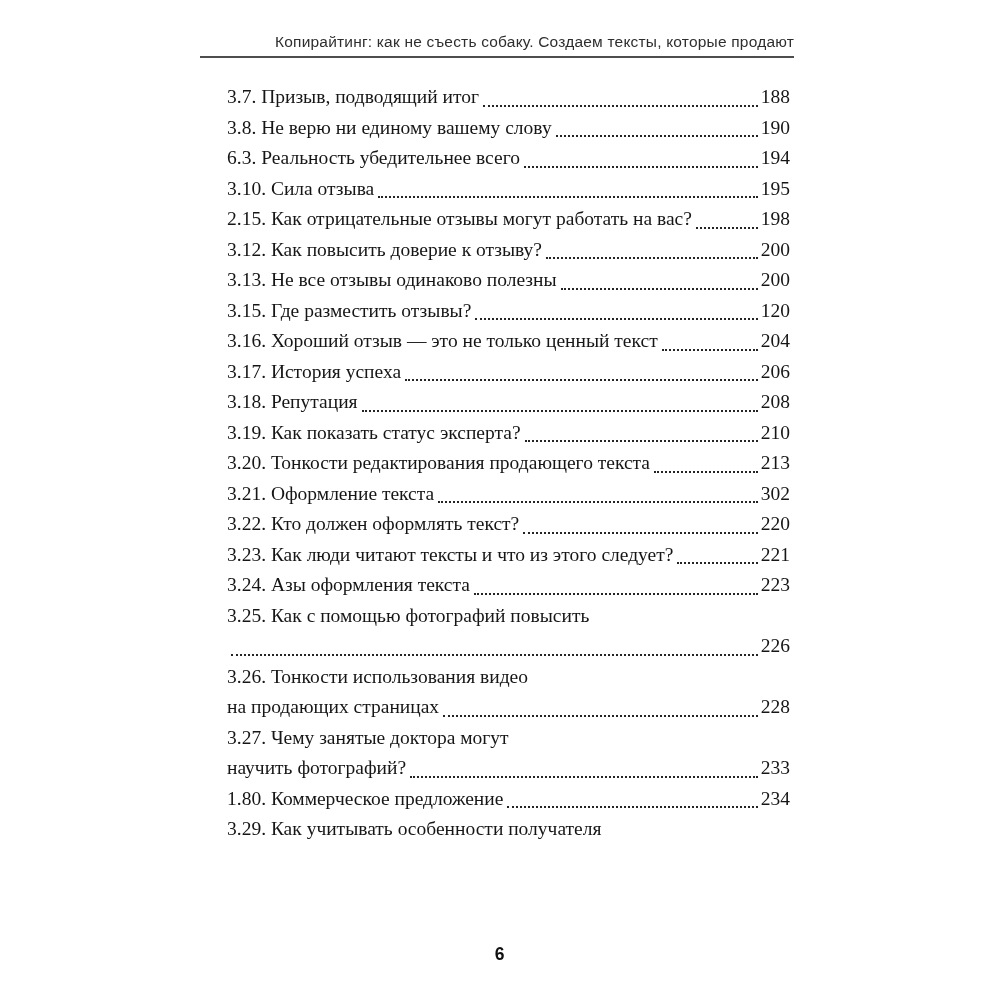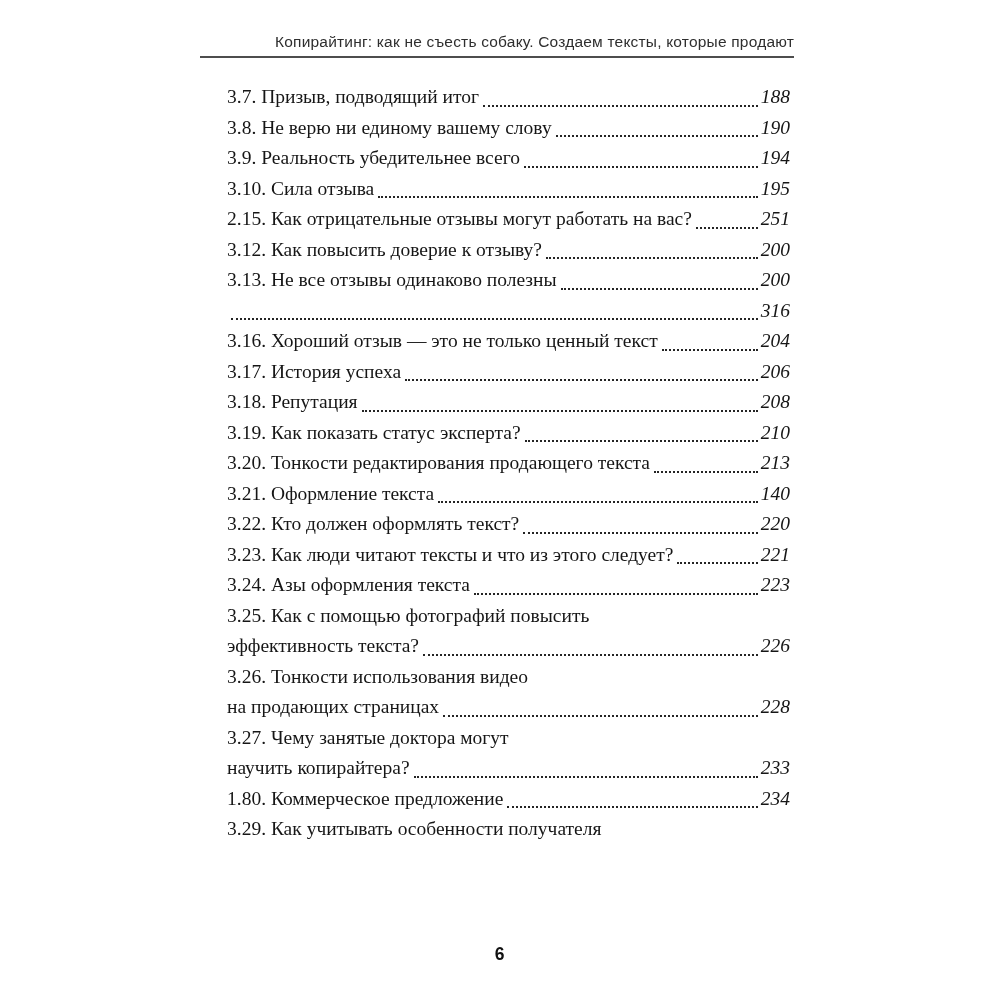--- a/index.html
+++ b/index.html
@@ -64,21 +64,20 @@
   }
   .dots {
     flex: 1 1 auto;
     align-self: flex-end;
     border-bottom: 2.2px dotted #242424;
     margin: 0 3px 6px 4px;
     min-width: 12px;
   }
   .toc-page {
     white-space: nowrap;
-    font-style: italic;
   }
   
   .footer {
     position: absolute;
     left: 0;
     right: 0;
     top: 944px;
     text-align: center;
   }
   .page-number {
@@ -114,41 +113,41 @@
     <div class="toc-line toc-line-last">
       <span class="toc-title">3.8. Не верю ни единому вашему слову</span>
       <span class="dots"></span>
       <span class="toc-page">190</span>
     </div>
   </div>
 
   <div class="toc-entry">
 
     <div class="toc-line toc-line-last">
-      <span class="toc-title">3.9. Реальность убедительнее всего</span>
+      <span class="toc-title">6.3. Реальность убедительнее всего</span>
       <span class="dots"></span>
       <span class="toc-page">194</span>
     </div>
   </div>
 
   <div class="toc-entry">
 
     <div class="toc-line toc-line-last">
       <span class="toc-title">3.10. Сила отзыва</span>
       <span class="dots"></span>
       <span class="toc-page">195</span>
     </div>
   </div>
 
   <div class="toc-entry">
 
     <div class="toc-line toc-line-last">
       <span class="toc-title">2.15. Как отрицательные отзывы могут работать на вас?</span>
       <span class="dots"></span>
-      <span class="toc-page">251</span>
+      <span class="toc-page">198</span>
     </div>
   </div>
 
   <div class="toc-entry">
 
     <div class="toc-line toc-line-last">
       <span class="toc-title">3.12. Как повысить доверие к отзыву?</span>
       <span class="dots"></span>
       <span class="toc-page">200</span>
     </div>
@@ -160,22 +159,23 @@
       <span class="toc-title">3.13. Не все отзывы одинаково полезны</span>
       <span class="dots"></span>
       <span class="toc-page">200</span>
     </div>
   </div>
 
 
   <div class="toc-entry">
 
     <div class="toc-line toc-line-last">
-      <span class="dots"></span>
-      <span class="toc-page">316</span>
+      <span class="toc-title">3.15. Где разместить отзывы?</span>
+      <span class="dots"></span>
+      <span class="toc-page">120</span>
     </div>
   </div>
 
   <div class="toc-entry">
 
     <div class="toc-line toc-line-last">
       <span class="toc-title">3.16. Хороший отзыв — это не только ценный текст</span>
       <span class="dots"></span>
       <span class="toc-page">204</span>
     </div>
@@ -215,21 +215,21 @@
       <span class="dots"></span>
       <span class="toc-page">213</span>
     </div>
   </div>
 
   <div class="toc-entry">
 
     <div class="toc-line toc-line-last">
       <span class="toc-title">3.21. Оформление текста</span>
       <span class="dots"></span>
-      <span class="toc-page">140</span>
+      <span class="toc-page">302</span>
     </div>
   </div>
 
   <div class="toc-entry">
 
     <div class="toc-line toc-line-last">
       <span class="toc-title">3.22. Кто должен оформлять текст?</span>
       <span class="dots"></span>
       <span class="toc-page">220</span>
     </div>
@@ -251,21 +251,20 @@
       <span class="dots"></span>
       <span class="toc-page">223</span>
     </div>
   </div>
 
   <div class="toc-entry">
     <div class="toc-line toc-line-wrap">
       <span class="toc-title">3.25. Как с помощью фотографий повысить</span>
     </div>
     <div class="toc-line toc-line-last">
-      <span class="toc-title">эффективность текста?</span>
       <span class="dots"></span>
       <span class="toc-page">226</span>
     </div>
   </div>
 
   <div class="toc-entry">
     <div class="toc-line toc-line-wrap">
       <span class="toc-title">3.26. Тонкости использования видео</span>
     </div>
     <div class="toc-line toc-line-last">
@@ -273,21 +272,21 @@
       <span class="dots"></span>
       <span class="toc-page">228</span>
     </div>
   </div>
 
   <div class="toc-entry">
     <div class="toc-line toc-line-wrap">
       <span class="toc-title">3.27. Чему занятые доктора могут</span>
     </div>
     <div class="toc-line toc-line-last">
-      <span class="toc-title">научить копирайтера?</span>
+      <span class="toc-title">научить фотографий?</span>
       <span class="dots"></span>
       <span class="toc-page">233</span>
     </div>
   </div>
 
   <div class="toc-entry">
 
     <div class="toc-line toc-line-last">
       <span class="toc-title">1.80. Коммерческое предложение</span>
       <span class="dots"></span>

